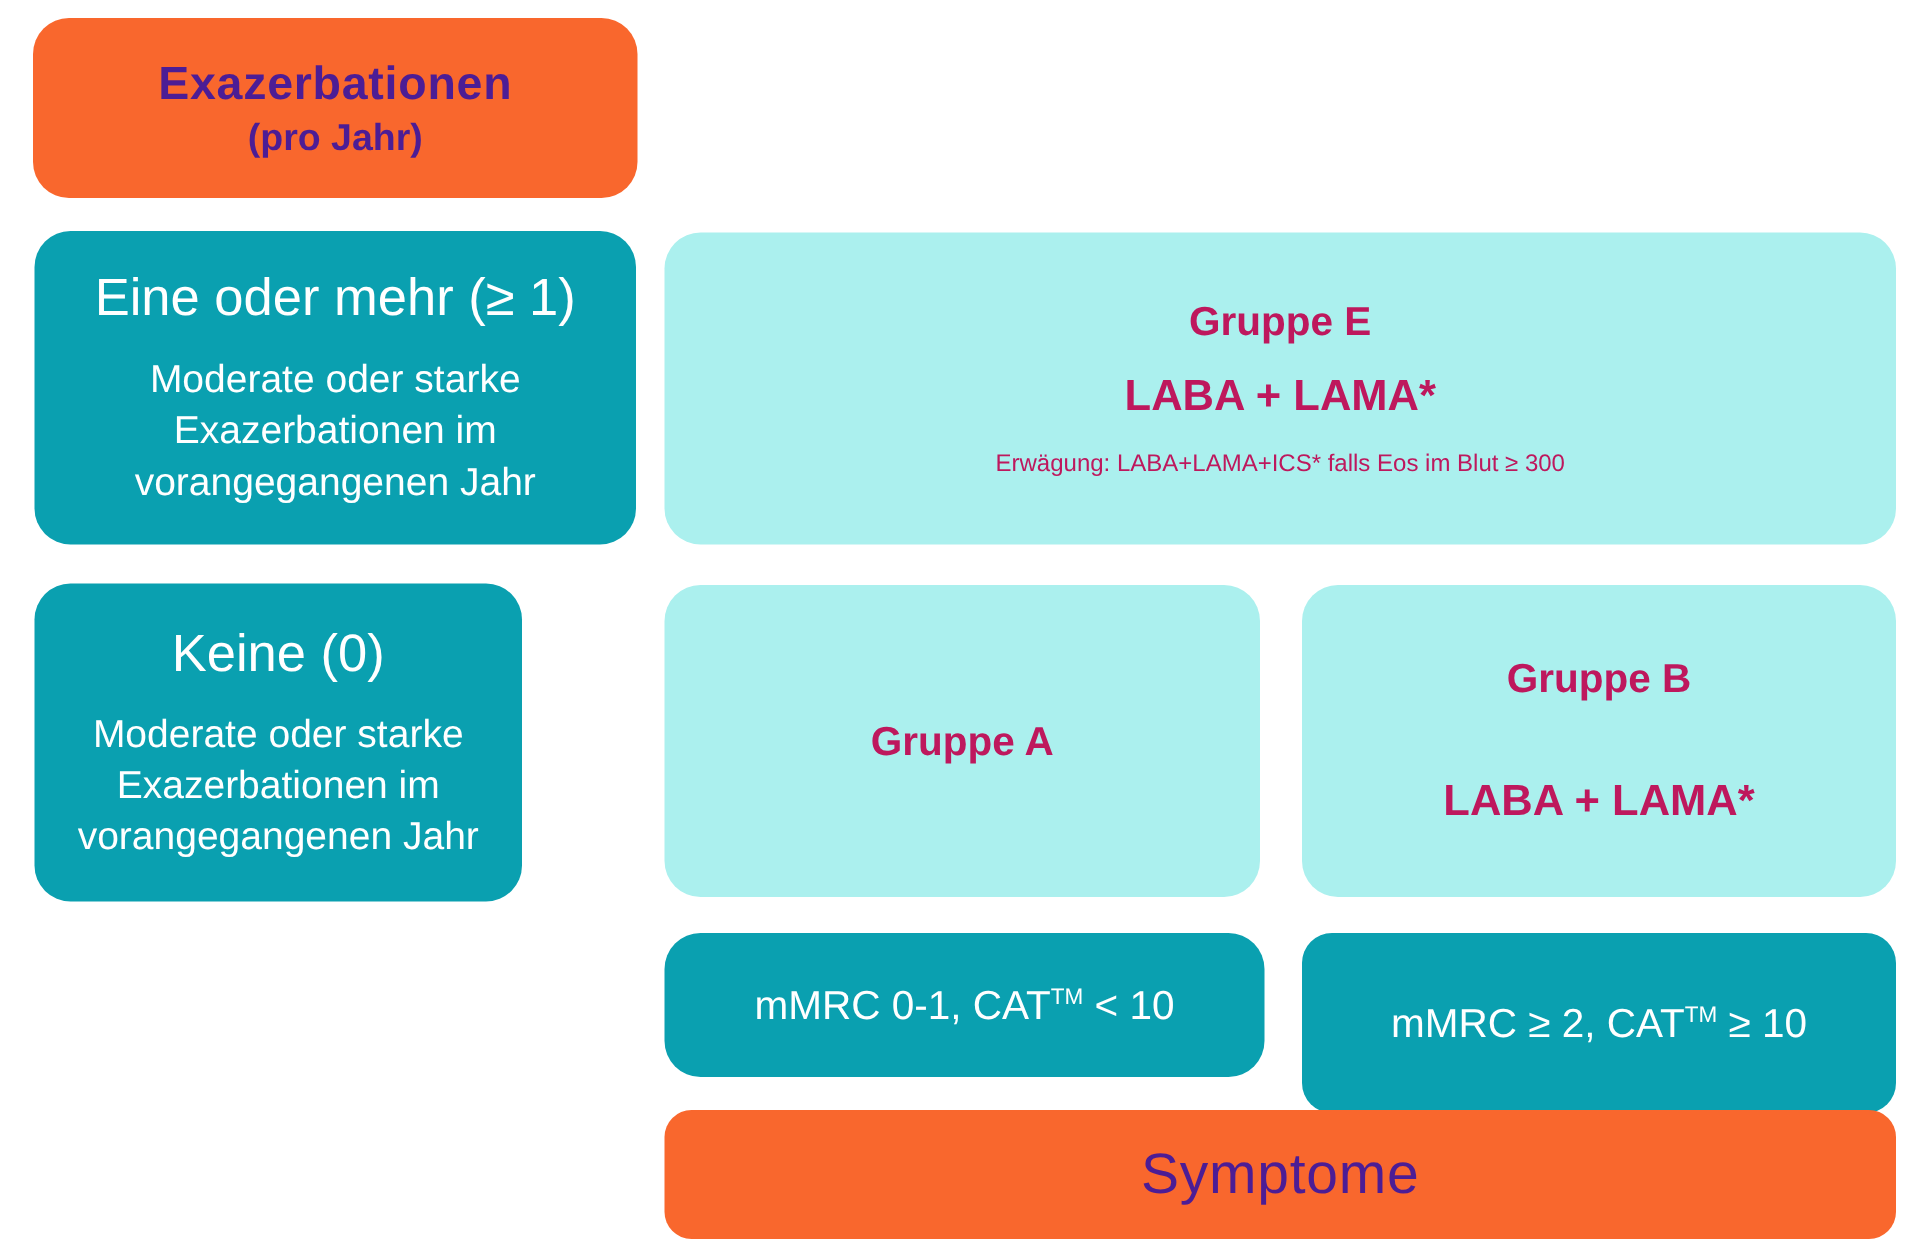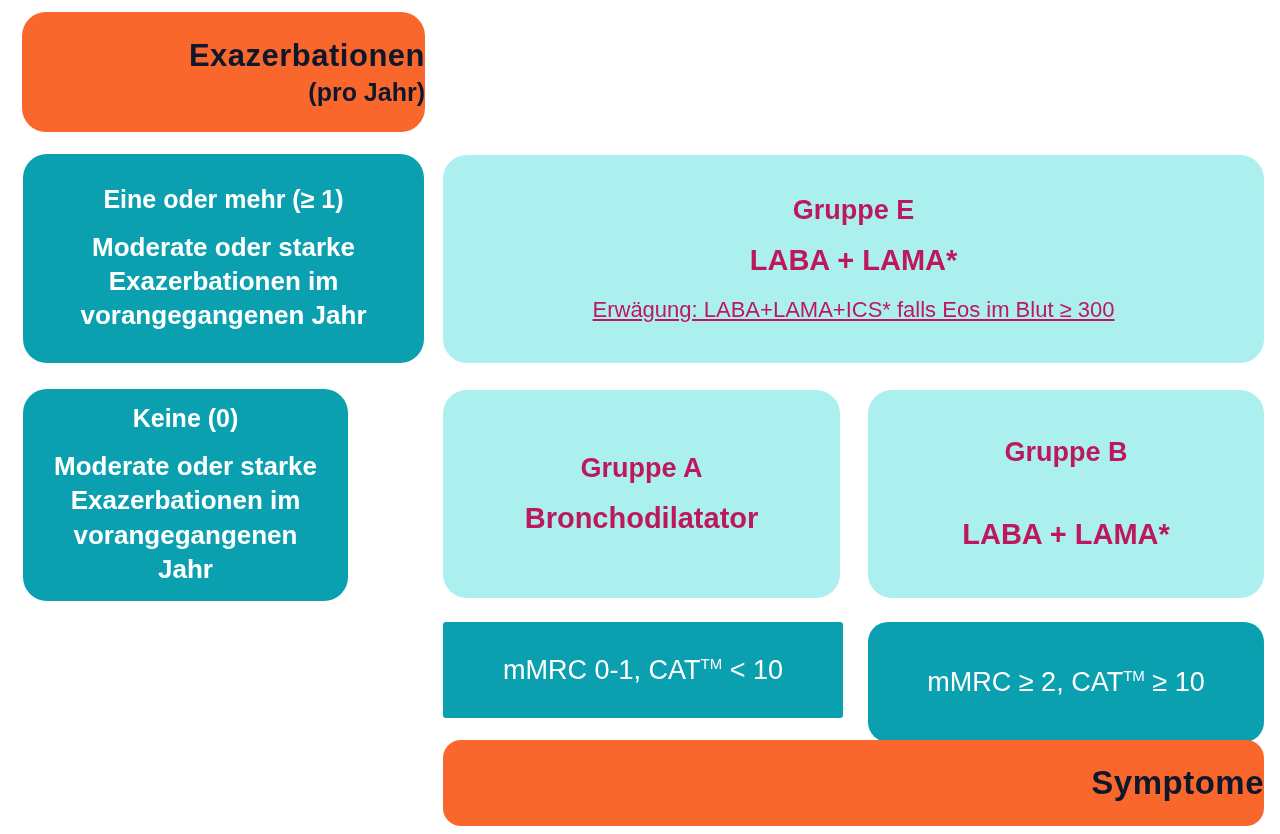--- a/index.html
+++ b/index.html
@@ -15,52 +15,52 @@
   }
   .box {
     position: absolute;
     border-radius: 24px;
     display: flex;
     flex-direction: column;
     align-items: center;
     justify-content: center;
     text-align: center;
   }
-  .box-orange { background: #F9672D; color: #0f172a; align-items: flex-end; }
+  .box-orange { background: #F9672D; color: #4c1d95; }
   .box-teal   { background: #0AA0B0; color: #ffffff; }
   .box-cyan   { background: #ABF0EE; color: #be185d; }
 
   
   .hdr { left: 22px; top: 12px; width: 403px; height: 120px; }
   .hdr .t1 { font-size: 31px; font-weight: 700; letter-spacing: .5px; }
   .hdr .t2 { font-size: 25px; font-weight: 700; margin-top: 4px; }
 
   
   .exa1 { left: 23px; top: 154px; width: 401px; height: 209px; padding: 0 20px; }
   .exa2 { left: 23px; top: 389px; width: 325px; height: 212px; padding: 0 20px; }
-  .exa-title { font-size: 25px; font-weight: 700; margin-bottom: 16px; }
-  .exa-body  { font-size: 26px; font-weight: 700; line-height: 1.32; }
+  .exa-title { font-size: 35px; font-weight: 400; margin-bottom: 16px; }
+  .exa-body  { font-size: 26px; font-weight: 400; line-height: 1.32; }
 
   
   .grpE { left: 443px; top: 155px; width: 821px; height: 208px; }
   .grpA { left: 443px; top: 390px; width: 397px; height: 208px; }
   .grpB { left: 868px; top: 390px; width: 396px; height: 208px; gap: 32px; }
   .grp-title   { font-size: 27px; font-weight: 700; }
   .grp-therapy { font-size: 29px; font-weight: 700; margin-top: 18px; }
-  .grp-note    { font-size: 22px; font-weight: 400; margin-top: 20px; text-decoration: underline; }
+  .grp-note    { font-size: 16px; font-weight: 400; margin-top: 20px; }
 
   
-  .sym1 { left: 443px; top: 622px; width: 400px; height: 96px; border-radius: 3px; }
+  .sym1 { left: 443px; top: 622px; width: 400px; height: 96px; border-radius: 24px; }
   .sym2 { left: 868px; top: 622px; width: 396px; height: 120px; border-radius: 20px; }
   .sym-line { font-size: 27px; font-weight: 400; }
   .sym-line sup { font-size: 15px; vertical-align: super; }
 
   
   .symptome { left: 443px; top: 740px; width: 821px; height: 86px; border-radius: 18px; }
-  .symptome .t1 { font-size: 33px; font-weight: 700; letter-spacing: .5px; }
+  .symptome .t1 { font-size: 38px; font-weight: 400; letter-spacing: .5px; }
 </style>
 </head>
 <body>
 
 <div class="canvas">
 
   <div class="box box-orange hdr">
     <div class="t1">Exazerbationen</div>
     <div class="t2">(pro Jahr)</div>
   </div>
@@ -76,21 +76,20 @@
   </div>
 
   <div class="box box-cyan grpE">
     <div class="grp-title">Gruppe E</div>
     <div class="grp-therapy">LABA + LAMA*</div>
     <div class="grp-note">Erwägung: LABA+LAMA+ICS* falls Eos im Blut ≥ 300</div>
   </div>
 
   <div class="box box-cyan grpA">
     <div class="grp-title">Gruppe A</div>
-    <div class="grp-therapy">Bronchodilatator</div>
   </div>
 
   <div class="box box-cyan grpB">
     <div class="grp-title">Gruppe B</div>
     <div class="grp-therapy">LABA + LAMA*</div>
   </div>
 
   <div class="box box-teal sym1">
     <div class="sym-line"><span>mMRC 0-1, CAT</span><sup>TM</sup><span> &lt; 10</span></div>
   </div>

